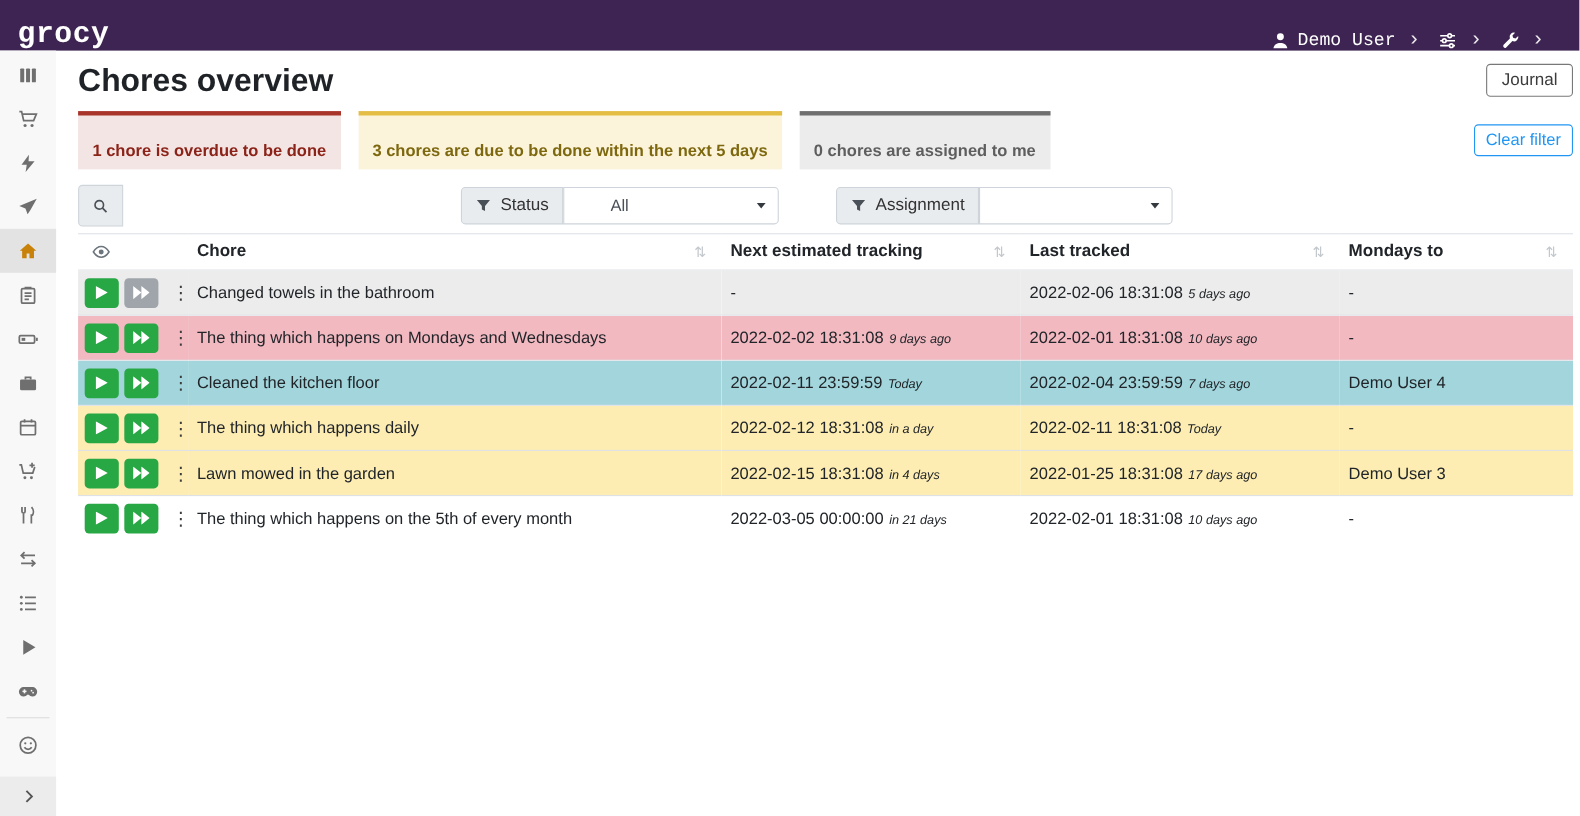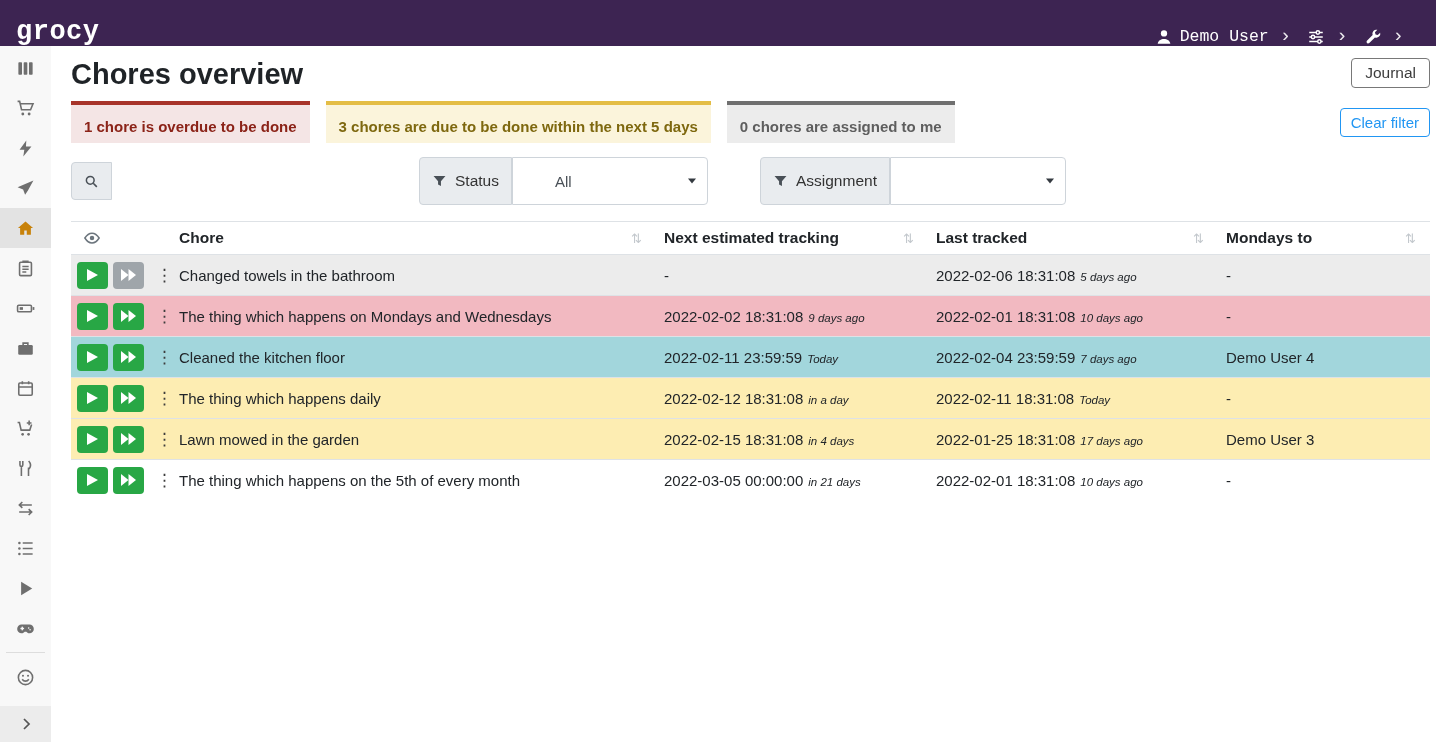--- a/index.html
+++ b/index.html
@@ -31,46 +31,46 @@
   .main { flex:1; padding:12px 6px 0 20px; overflow:hidden; }
 
   
   .header-row { display:flex; justify-content:space-between; align-items:flex-start; }
   .page-title { font-size:29px; font-weight:600; color:#1f2327; }
   .btn-journal { background:#fff; border:1px solid #787878; color:#3c3c3c; font-size:15.5px;
     padding:5px 13px; border-radius:4px; cursor:pointer; font-family:inherit; }
 
   
   .banner-row { display:flex; align-items:stretch; gap:16px; margin-top:10px; }
-  .banner { border-top:4px solid #999; padding:13px 13px 8px; font-weight:700; font-size:15px;
+  .banner { border-top:4px solid #999; padding:24px 13px 8px; font-weight:700; font-size:15px;
     white-space:nowrap; cursor:pointer; display:flex; align-items:center; }
   .btn-clear-filter { margin-left:auto; align-self:center; background:#fff; border:1px solid #2196f3;
     color:#2196f3; font-size:15px; padding:5px 10px; border-radius:4px; cursor:pointer; font-family:inherit; }
 
   
   .filter-row { display:flex; align-items:center; margin-top:14px; }
   .search-group { display:flex; align-items:stretch; width:318px; height:38px; margin-right:30px; }
   .ig-text { display:flex; align-items:center; gap:8px; padding:0 12px; background:#e9ecef;
     border:1px solid #ced4da; border-radius:4px 0 0 4px; color:#333; font-size:15.5px; }
   .ig-text svg { width:15px; height:15px; }
   .search-input { flex:1; border:1px solid #ced4da; border-left:none; border-radius:0 4px 4px 0;
     padding:0 12px; font-size:15px; font-family:inherit; color:#495057; outline:none; }
-  .filter-group { display:flex; align-items:stretch; height:48px; }
+  .filter-group { display:flex; align-items:stretch; height:34px; }
   .status-group { margin-right:52px; }
   .select-wrap { position:relative; background:#fff; border:1px solid #ced4da; border-radius:0 4px 4px 0;padding-left:32px; }
   .select-wrap select { appearance:none; -webkit-appearance:none; -moz-appearance:none;
     border:none; background:transparent; width:100%; height:100%; padding:0 26px 0 10px;
     font-size:15px; font-family:inherit; color:#495057; outline:none; cursor:pointer; }
   .caret { position:absolute; right:11px; top:50%; transform:translateY(-50%); width:0; height:0;
     border-left:4.5px solid transparent; border-right:4.5px solid transparent;
     border-top:5.5px solid #343a40; pointer-events:none; }
   .w-status { width:196px; } .w-assign { width:176px; }
 
   
-  table.chores { width:100%; border-collapse:collapse; table-layout:fixed; margin-top:16px; }
+  table.chores { width:100%; border-collapse:collapse; table-layout:fixed; margin-top:6px; }
   th { text-align:left; font-weight:700; font-size:15.5px; color:#212529; padding:7px 8px;
     border-top:1px solid #dee2e6; border-bottom:1px solid #dee2e6; position:relative; cursor:pointer; }
   .sort-icon { position:absolute; right:14px; top:50%; transform:translateY(-50%);
     color:#c3c8cd; font-size:13px; font-weight:400; }
   td { padding:4px 8px; vertical-align:middle; border-top:1px solid #dee2e6; font-size:15px;
     height:41px; overflow:hidden; white-space:nowrap; }
   tbody tr:first-child td { border-top:none; }
   .col-actions { width:100px; } .col-next { width:272px; } .col-last { width:290px; } .col-assigned { width:212px; }
   .th-eye { text-align:left; }
   .th-eye svg { width:18px; height:18px; display:block; margin-left:4px; }

